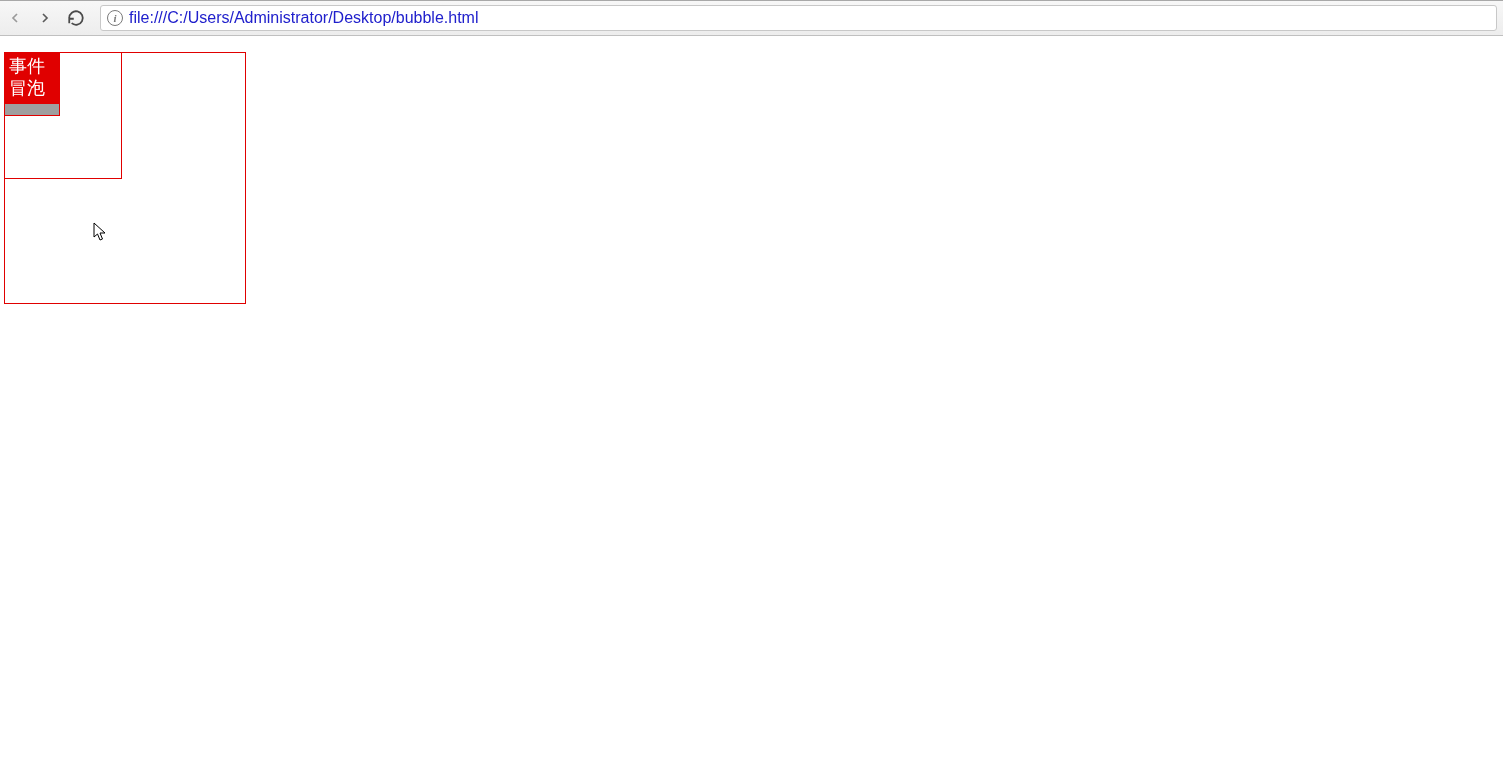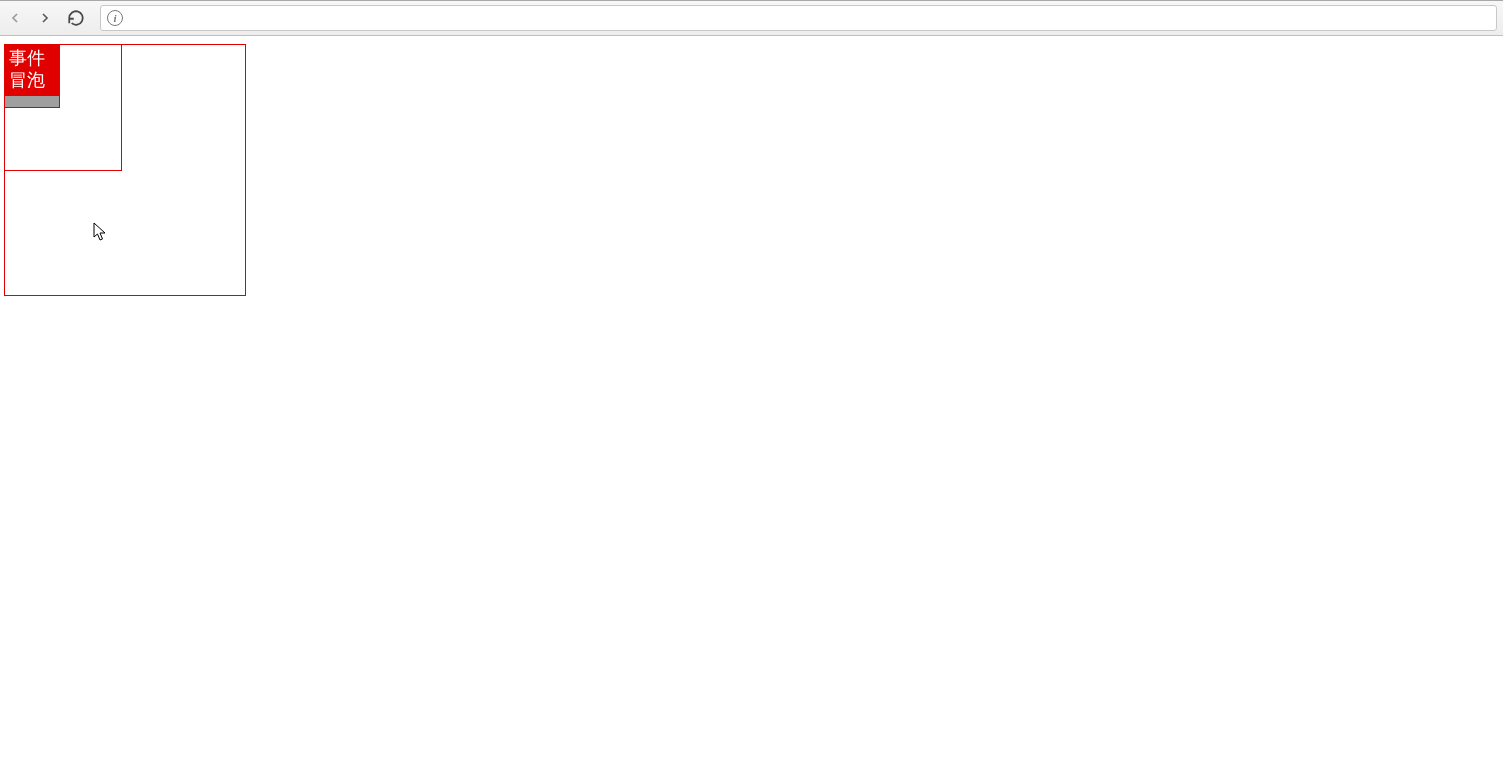--- a/index.html
+++ b/index.html
@@ -87,21 +87,21 @@
       color: #2020cc;
       font-size: 16px;
       white-space: nowrap;
       flex: 1;
       outline: none;
       border: none;
       font-family: Arial, sans-serif;
     }
     .page-content {
       position: relative;
-      padding: 8px 4px;
+      padding: 16px 4px;
     }
     .outer-box {
       width: 242px;
       height: 252px;
       border: 1px solid #e00000;
       position: relative;
     }
     .middle-box {
       width: 118px;
       height: 127px;
@@ -164,20 +164,21 @@
       <svg viewBox="0 0 24 24" fill="none" stroke="currentColor" stroke-width="2.4">
         <path d="M3 12a9 9 0 1 1 3.2 6.9"></path>
         <polyline points="3 19 3 13 9 13"></polyline>
       </svg>
     </div>
   </div>
   <div class="address-bar">
     <div class="info-icon">
       <span>i</span>
     </div>
+    <input class="url-text" type="text" value="file:///C:/Users/Administrator/Desktop/bubble.html" style="">
   </div>
 </div>
 
 <div class="page-content">
   <div class="outer-box">
     <div class="middle-box">
       <div class="inner-box">
         <div class="red-block">事件冒泡</div>
         <div class="gray-strip"></div>
       </div>

